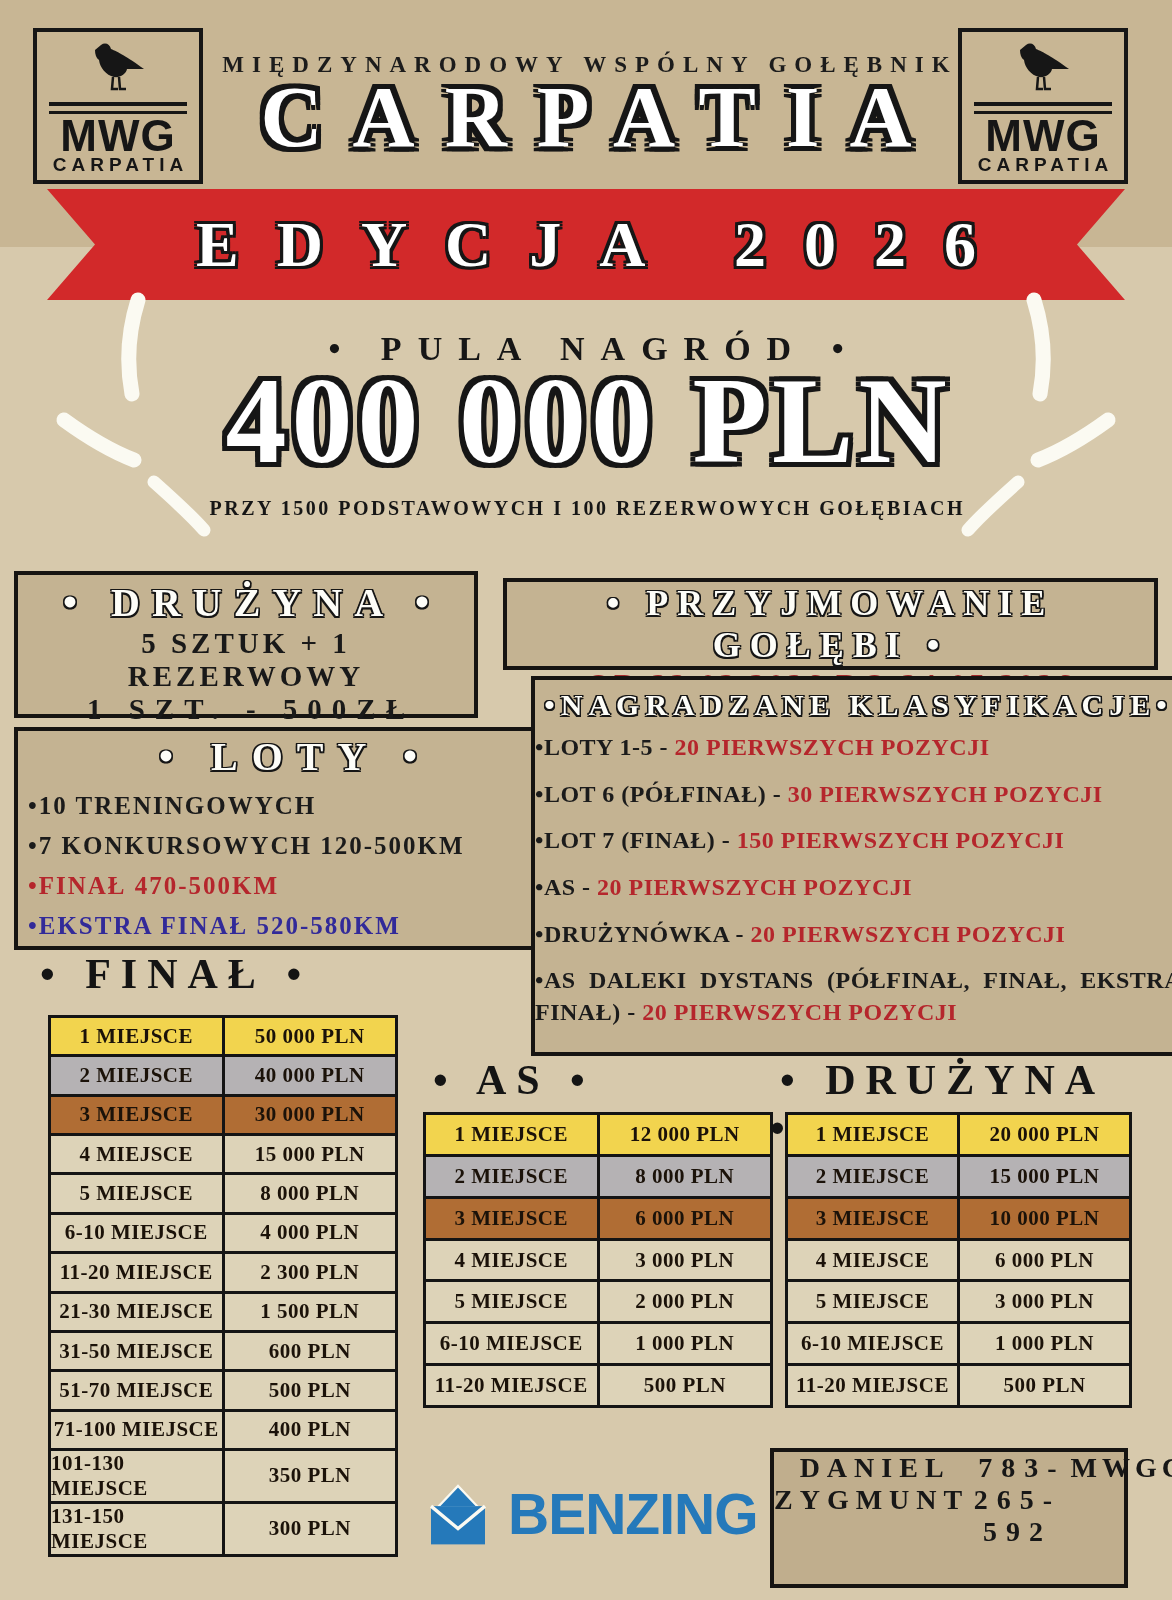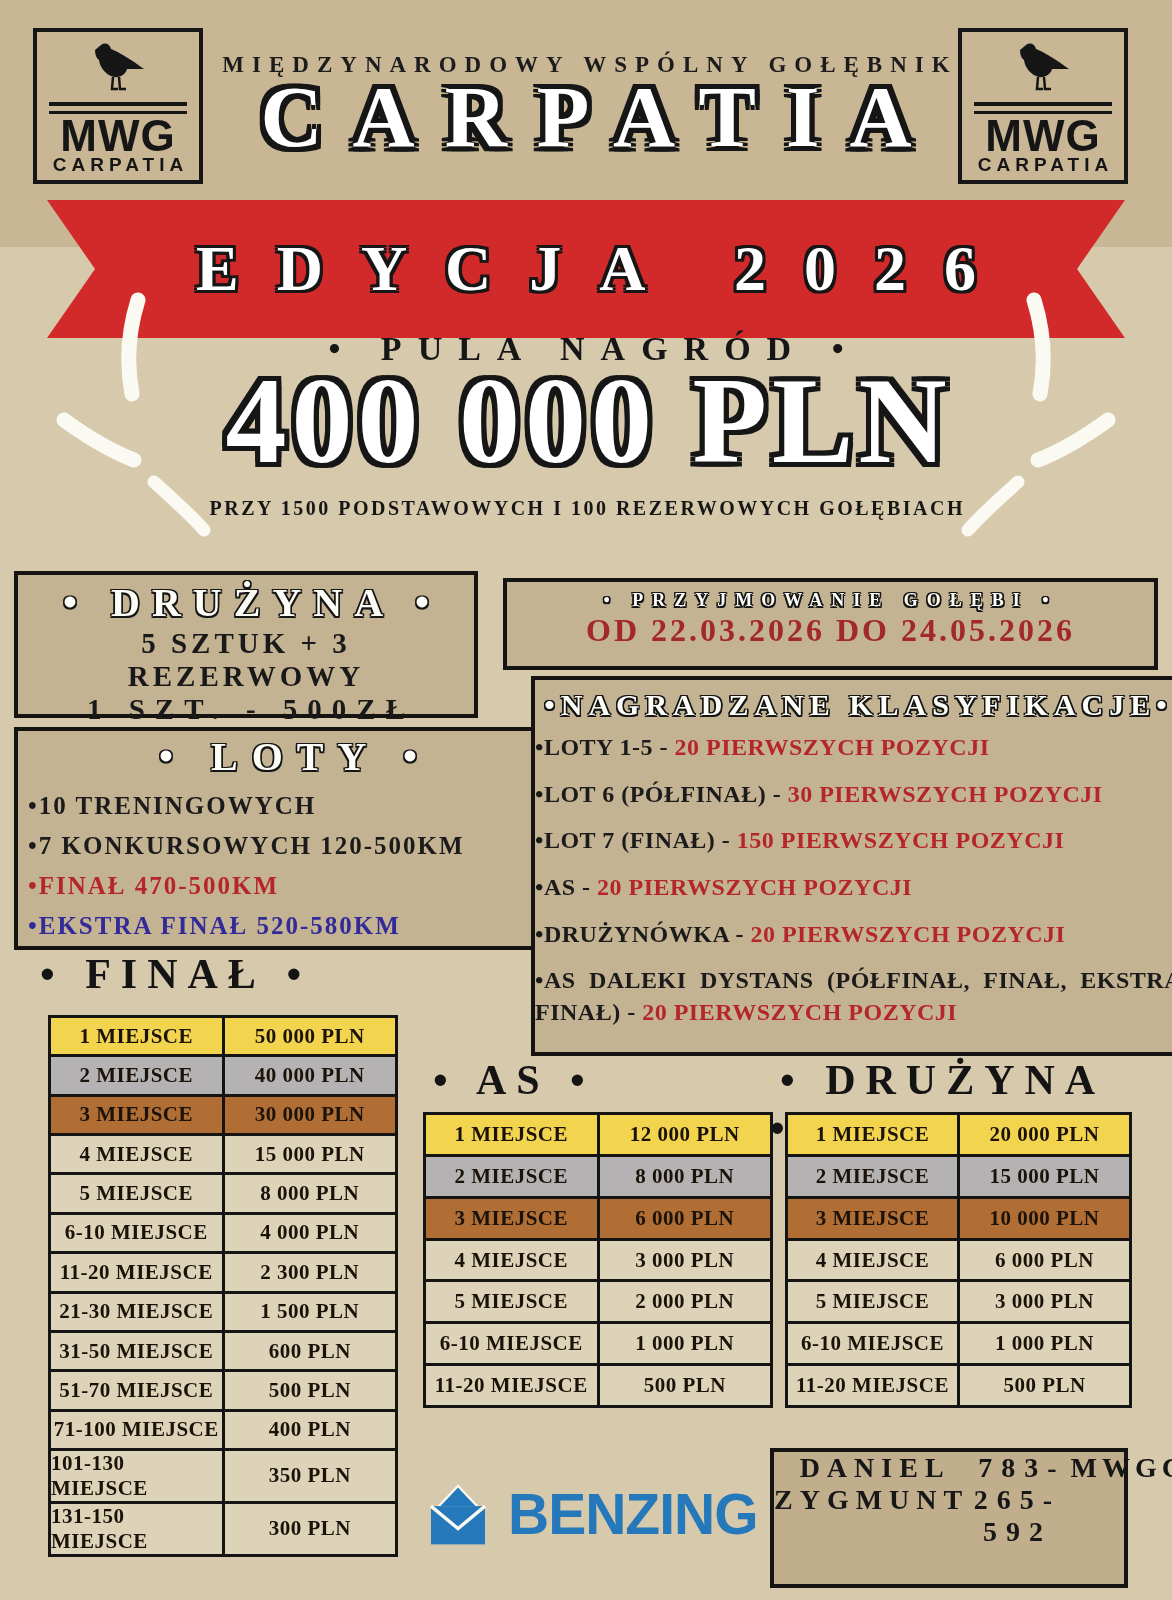--- a/index.html
+++ b/index.html
@@ -20,21 +20,21 @@
   .logo.left{left:33px;} .logo.right{left:958px;}
   .logo svg{display:block;margin:4px auto 0;}
   .logo-line1{height:4px;background:#161616;margin:2px 12px 0;}
   .logo-line2{height:3px;background:#161616;margin:5px 12px 0;}
   .logo-mwg{display:block;font-family:"Liberation Sans",sans-serif;font-weight:700;font-size:44px;line-height:44px;letter-spacing:1px;color:#161616;}
   .logo-sub{display:block;font-family:"Liberation Sans",sans-serif;font-weight:700;font-size:19px;letter-spacing:5px;text-indent:5px;color:#161616;margin-top:-4px;background:transparent;}
 
   .org-line{top:52px;font-size:23px;letter-spacing:8px;text-indent:8px;color:#1c1c1c;}
   .main-title{top:74px;font-size:86px;line-height:1;letter-spacing:30px;text-indent:30px;color:#fff;}
 
-  .ribbon{top:200px;left:47px;width:1078px;height:138px;background:var(--ribbon_red,#d2292a);
+  .ribbon{top:189px;left:47px;width:1078px;height:111px;background:var(--ribbon_red,#d2292a);
     clip-path:polygon(0 0,100% 0,calc(100% - 48px) 50%,100% 100%,0 100%,48px 50%);
     display:flex;align-items:center;justify-content:center;}
   .ribbon-text{font-size:64px;letter-spacing:38px;text-indent:38px;color:#fff;}
 
   .burst{top:292px;width:200px;height:255px;}
   .burst.left{left:46px;} .burst.right{left:926px;transform:scaleX(-1);}
 
   .pool-label{top:330px;font-size:34px;letter-spacing:16px;text-indent:16px;color:#161616;}
   .pool-amount{top:360px;font-size:122px;line-height:1;letter-spacing:5px;text-indent:5px;color:#fff;}
   .pool-note{top:497px;font-size:20px;letter-spacing:2.5px;text-indent:2.5px;color:#161616;}
@@ -42,21 +42,21 @@
   
   .ibox{border:4px solid #161412;box-sizing:border-box;background:var(--box_bg,#c4b392);text-align:center;}
   .box-title{color:#fdfdf8;}
 
   .team-box{left:14px;top:571px;width:464px;height:147px;}
   .team-box .box-title{font-size:40px;letter-spacing:12px;text-indent:12px;margin-top:4px;}
   .team-line1{font-size:29px;letter-spacing:4px;color:#191919;margin-top:1px;}
   .team-line2{font-size:29px;letter-spacing:10px;text-indent:10px;color:#191919;}
 
   .accept-box{left:503px;top:578px;width:655px;height:92px;}
-  .accept-box .box-title{font-size:18px;letter-spacing:9px;margin-top:8px;}
+  .accept-box .box-title{font-size:36px;letter-spacing:9px;margin-top:0;}
   .accept-dates{font-size:32px;letter-spacing:3px;color:var(--accent_red,#a2282a);margin-top:1px;}
 
   .flights-box{left:14px;top:727px;width:548px;height:223px;text-align:left;}
   .flights-box .box-title{display:block;text-align:center;font-size:40px;letter-spacing:14px;text-indent:14px;margin-top:2px;}
   .flight-item{font-size:25px;letter-spacing:2px;margin:12px 0 0 10px;color:#1b1b1b;}
   .flight-item.red{color:var(--highlight_red,#b2242c);}
   .flight-item.blue{color:var(--accent_blue,#322a99);}
 
   .clsf-box{left:503px;top:676px;width:655px;height:380px;text-align:left;margin-left:28px;}
   .clsf-box .box-title{display:block;text-align:center;font-size:30px;letter-spacing:6px;margin-top:8px;}
@@ -134,21 +134,21 @@
     <path d="M18,128 C40,144 62,158 88,168" stroke="#fbfaf2" stroke-width="15" fill="none" stroke-linecap="round"></path>
     <path d="M108,190 C126,206 144,222 158,238" stroke="#fbfaf2" stroke-width="13" fill="none" stroke-linecap="round"></path>
   </svg>
 
   <div class="abs center pool-label">• PULA NAGRÓD •</div>
   <div class="abs center pool-amount stroke-lg">400 000 PLN</div>
   <div class="abs center pool-note">PRZY 1500 PODSTAWOWYCH I 100 REZERWOWYCH GOŁĘBIACH</div>
 
   <div class="abs ibox team-box">
     <div class="box-title stroke-sm">• DRUŻYNA •</div>
-    <div class="team-line1">5 SZTUK + 3 REZERWOWY</div>
+    <div class="team-line1">5 SZTUK + 1 REZERWOWY</div>
     <div class="team-line2">1 SZT. - 500ZŁ</div>
   </div>
 
   <div class="abs ibox accept-box">
     <div class="box-title stroke-sm">• PRZYJMOWANIE GOŁĘBI •</div>
     <div class="accept-dates">OD 22.03.2026 DO 24.05.2026</div>
   </div>
 
   <div class="abs ibox flights-box">
     <span class="box-title stroke-sm">• LOTY •</span>

